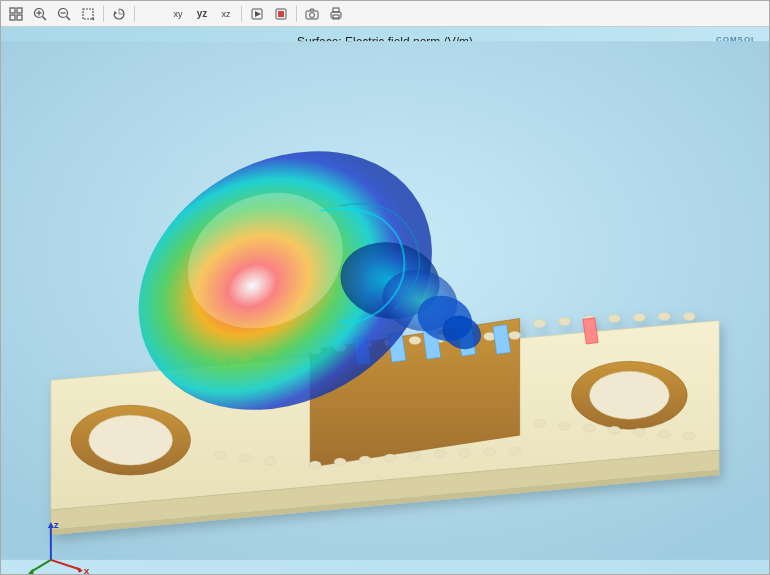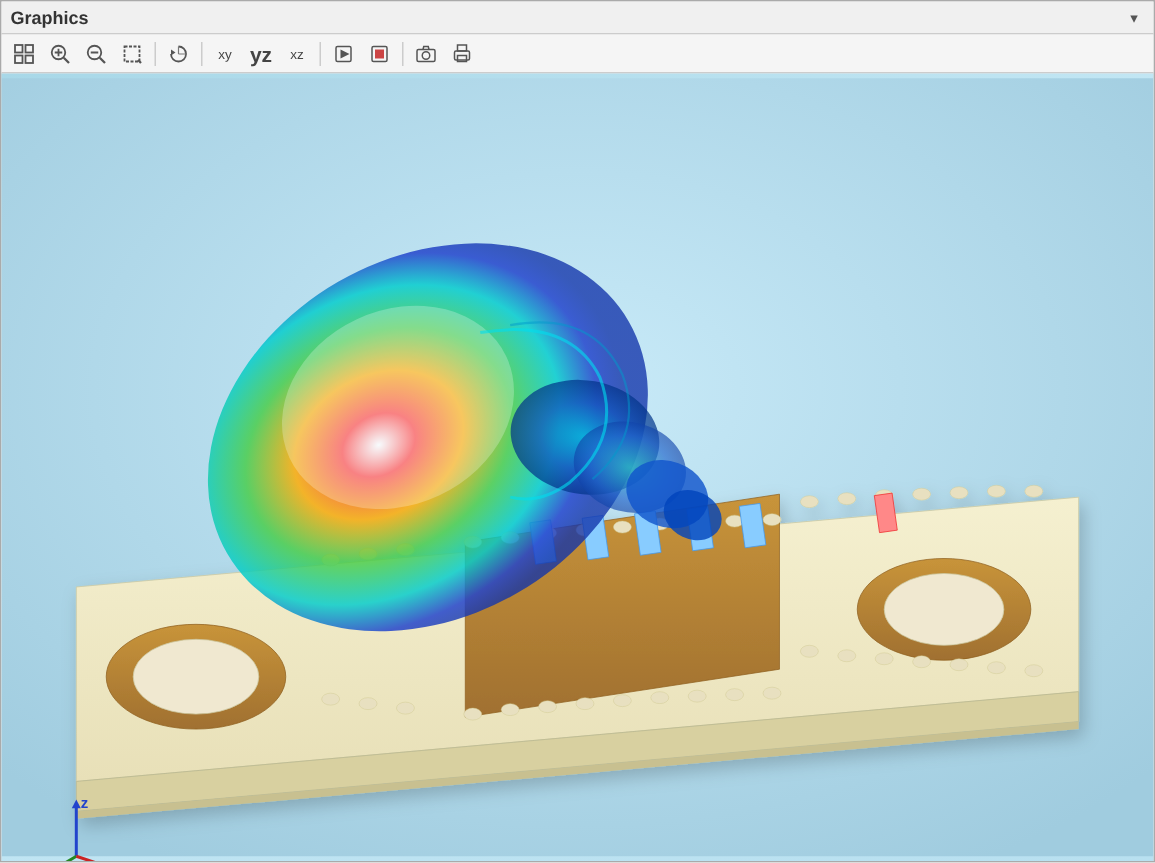--- a/index.html
+++ b/index.html
@@ -133,28 +133,20 @@
       left: 0;
       width: 100%;
       height: 100%;
     }
   </style>
 </head>
 <body>
 
 <div class="window">
 
-  <div class="title-bar">
-    <div class="title-bar-left">
-      <span class="title-text">Graphics</span>
-    </div>
-    <div class="title-bar-right">
-      <button class="title-btn">▾</button>
-    </div>
-  </div>
 
   <div class="toolbar">
     <button class="toolbar-btn" title="Zoom Extents">
       <svg width="14" height="14" viewBox="0 0 14 14">
         <rect x="1" y="1" width="5" height="5" fill="none" stroke="#555" stroke-width="1.2"></rect>
         <rect x="8" y="1" width="5" height="5" fill="none" stroke="#555" stroke-width="1.2"></rect>
         <rect x="1" y="8" width="5" height="5" fill="none" stroke="#555" stroke-width="1.2"></rect>
         <rect x="8" y="8" width="5" height="5" fill="none" stroke="#555" stroke-width="1.2"></rect>
       </svg>
     </button>
@@ -186,22 +178,22 @@
       <svg width="14" height="14" viewBox="0 0 14 14">
         <path d="M7,2 A5,5 0 1,1 2,7" fill="none" stroke="#555" stroke-width="1.2"></path>
         <polygon points="2,4 2,8 5,6" fill="#555"></polygon>
         <line x1="7" y1="7" x2="7" y2="2" stroke="#777" stroke-width="0.8"></line>
         <line x1="7" y1="7" x2="12" y2="7" stroke="#777" stroke-width="0.8"></line>
       </svg>
     </button>
 
     <div class="toolbar-separator"></div>
 
-    <button class="toolbar-btn" title="View XY" style="font-size:9px; font-weight:normal; color:#444; width:22px;">xy</button>
-    <button class="toolbar-btn" title="View YZ" style="font-size:14px; font-weight:bold; color:#444; width:22px;">yz</button>
+    <button class="toolbar-btn" title="View XY" style="font-size:9px; font-weight:normal; color:#444; width:22px;margin-left:28px;">xy</button>
+    <button class="toolbar-btn" title="View YZ" style="font-size:10px; font-weight:bold; color:#444; width:22px;">yz</button>
     <button class="toolbar-btn" title="View XZ" style="font-size:9px; font-weight:normal; color:#444; width:22px;">xz</button>
 
     <div class="toolbar-separator"></div>
 
     <button class="toolbar-btn" title="Play">
       <svg width="14" height="14" viewBox="0 0 14 14">
         <rect x="2" y="2" width="10" height="10" rx="1" fill="none" stroke="#555" stroke-width="1"></rect>
         <polygon points="5,4 5,10 11,7" fill="#555"></polygon>
       </svg>
     </button>

